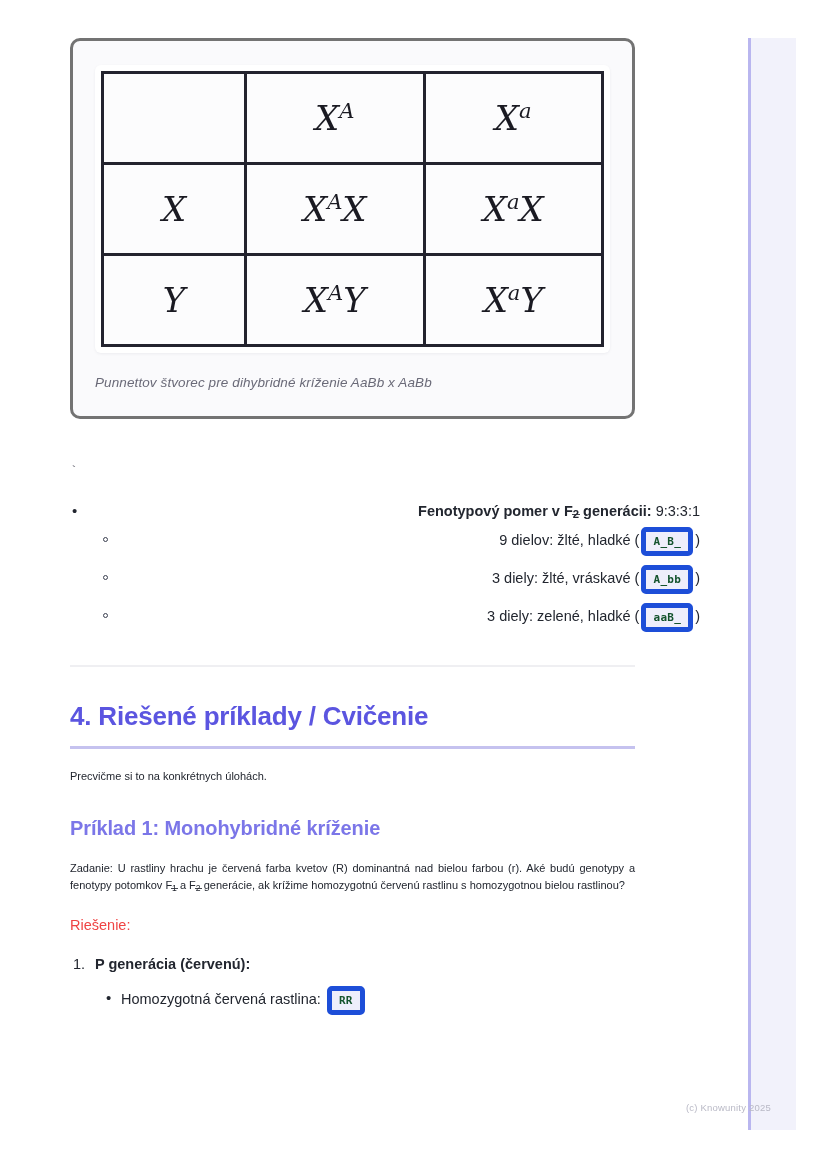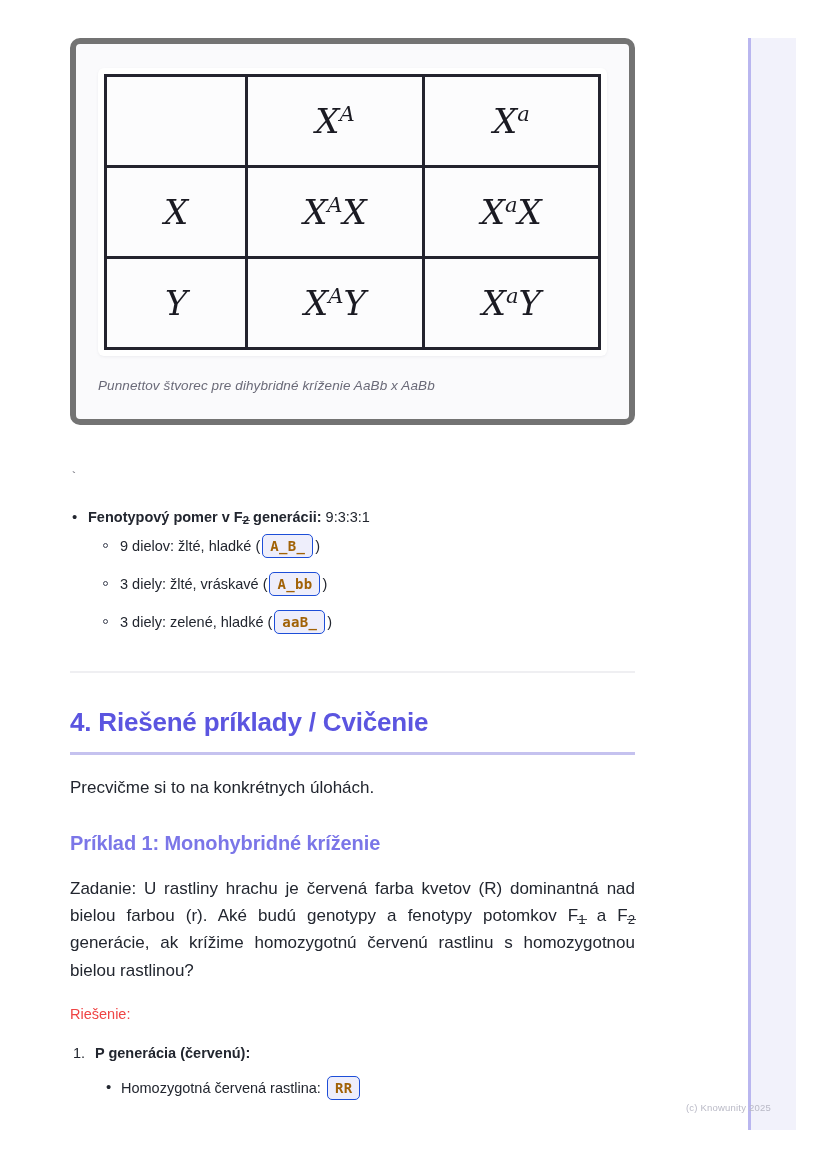--- a/index.html
+++ b/index.html
@@ -37,21 +37,21 @@
     width: 700px;
     padding: 38px 0 0 0;
     box-sizing: border-box;
   }
 
   
   .figure-card {
     margin: 0 0 0 70px;
     width: 565px;
     background: #fafafc;
-    border: 6px solid #737373;
+    border: 3px solid #737373;
     border-radius: 10px;
     box-sizing: border-box;
     padding: 24px 22px 26px 22px;
   }
   .figure-inner {
     background: #ffffff;
     border-radius: 6px;
     padding: 6px;
     box-sizing: border-box;
     box-shadow: 0 1px 3px rgba(20,20,50,0.06);
@@ -94,20 +94,21 @@
     font-size: 13px;
     color: #5c5c68;
     line-height: 1;
   }
 
   
   ul.ratio-list {
     margin: 22px 0 0 0;
     padding: 0 0 0 88px;
     list-style: none;
+    text-align: right;
   }
   ul.ratio-list > li.lead {
     position: relative;
     font-size: 14.5px;
     line-height: 1.55;
     color: #22262f;
   }
   ul.ratio-list > li.lead::before {
     content: "•";
     position: absolute;
@@ -138,25 +139,25 @@
     width: 5px;
     height: 5px;
     border: 1.4px solid #3b4050;
     border-radius: 50%;
     box-sizing: border-box;
   }
 
   
   code.badge {
     font-family: "DejaVu Sans Mono", "Liberation Mono", monospace;
-    font-size: 14px;
+    font-size: 11px;
     font-weight: 700;
-    color: #a16207;
+    color: #14532d;
     background: #eeeefb;
-    border: 1px solid #1d4ed8;
+    border: 5px solid #1d4ed8;
     border-radius: 5px;
     padding: 3px 7px 3px 7px;
     margin: 0 2px;
     letter-spacing: 0.3px;
     white-space: pre;
   }
 
   
   .gen {
     white-space: nowrap;
@@ -197,21 +198,21 @@
     letter-spacing: -0.2px;
     line-height: 1.2;
     padding-bottom: 14px;
     border-bottom: 3px solid #c5c2ef;
     box-sizing: border-box;
   }
 
   p.body-text {
     margin: 19px 0 0 70px;
     width: 565px;
-    font-size: 17px;
+    font-size: 11px;
     line-height: 1.6;
     color: #22262f;
   }
   p.body-text.justified {
     text-align: justify;
   }
 
   h3.example-title {
     margin: 30px 0 10px 70px;
     width: 565px;

